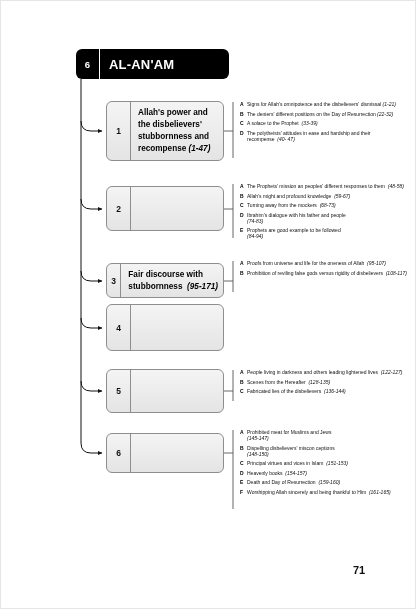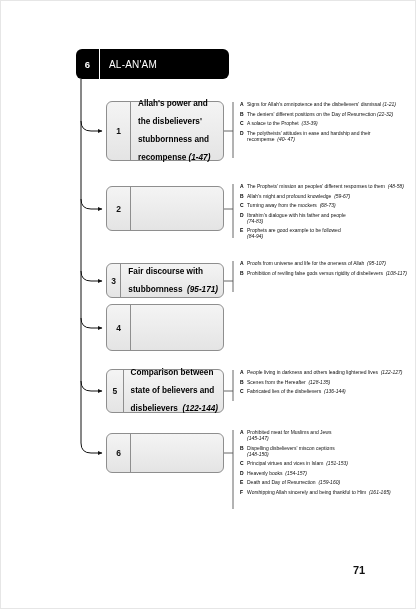--- a/index.html
+++ b/index.html
@@ -15,38 +15,38 @@
     position:absolute;left:75px;top:48px;width:153px;height:30px;
     background:#000;border-radius:6px;display:flex;align-items:stretch;
   }
   .chapter-num{
     width:23px;display:flex;align-items:center;justify-content:center;
     color:#fff;font-size:9.5px;font-weight:bold;
     border-right:1px solid #fff;
   }
   .chapter-title{
     flex:1;display:flex;align-items:center;padding-left:9px;
-    color:#fff;font-size:10px;font-weight:normal;letter-spacing:.2px;
+    color:#fff;font-size:13px;font-weight:bold;letter-spacing:.2px;
   }
 
   
   .sec-box{
     position:absolute;left:105px;width:118px;
     background:linear-gradient(180deg,#f4f4f4 0%,#ededed 45%,#e4e4e4 100%);
     border:1px solid #8e8e8e;border-radius:6px;
     display:flex;align-items:stretch;box-sizing:border-box;
   }
   .sec-num{
     width:23px;display:flex;align-items:center;justify-content:center;
     font-size:8.5px;font-weight:bold;color:#111;
     border-right:1px solid #8e8e8e;
   }
   .sec-body{
     flex:1;display:flex;align-items:center;padding:4px 5px 4px 7px;
-    font-size:8.2px;line-height:18px;font-weight:bold;color:#000;
+    font-size:8.2px;line-height:12px;font-weight:bold;color:#000;
   }
   .sec-body .rng{font-style:italic;font-weight:bold;white-space:nowrap;}
 
   
   .grp{position:absolute;left:239px;width:170px;}
   .grp-item{display:flex;margin-bottom:3.6px;}
   .grp-letter{
     width:7px;flex:0 0 7px;font-size:5px;line-height:6px;font-weight:bold;color:#000;
   }
   .grp-text{
@@ -172,23 +172,20 @@
       <div class="grp-text"><span>Prohibition of reviling false gods versus rigidity of disbelievers</span>&nbsp;&nbsp;<span class="rng">(108-117)</span></div>
     </div>
   </div>
 
   <div class="sec-box" style="top:303px;height:47px;">
     <div class="sec-num">4</div>
   </div>
 
   <div class="sec-box" style="top:368px;height:44px;">
     <div class="sec-num">5</div>
-    <div class="sec-body">
-      <span><span>Comparison between state of believers and disbelievers</span>&nbsp;&nbsp;<span class="rng">(122-144)</span></span>
-    </div>
   </div>
   <div class="grp" style="top:368px;">
     <div class="grp-item">
       <div class="grp-letter">A</div>
       <div class="grp-text"><span>People living in darkness and others leading lightened lives</span>&nbsp;&nbsp;<span class="rng">(122-127)</span></div>
     </div>
     <div class="grp-item">
       <div class="grp-letter">B</div>
       <div class="grp-text"><span>Scenes from the Hereafter</span>&nbsp;&nbsp;<span class="rng">(128-135)</span></div>
     </div>

